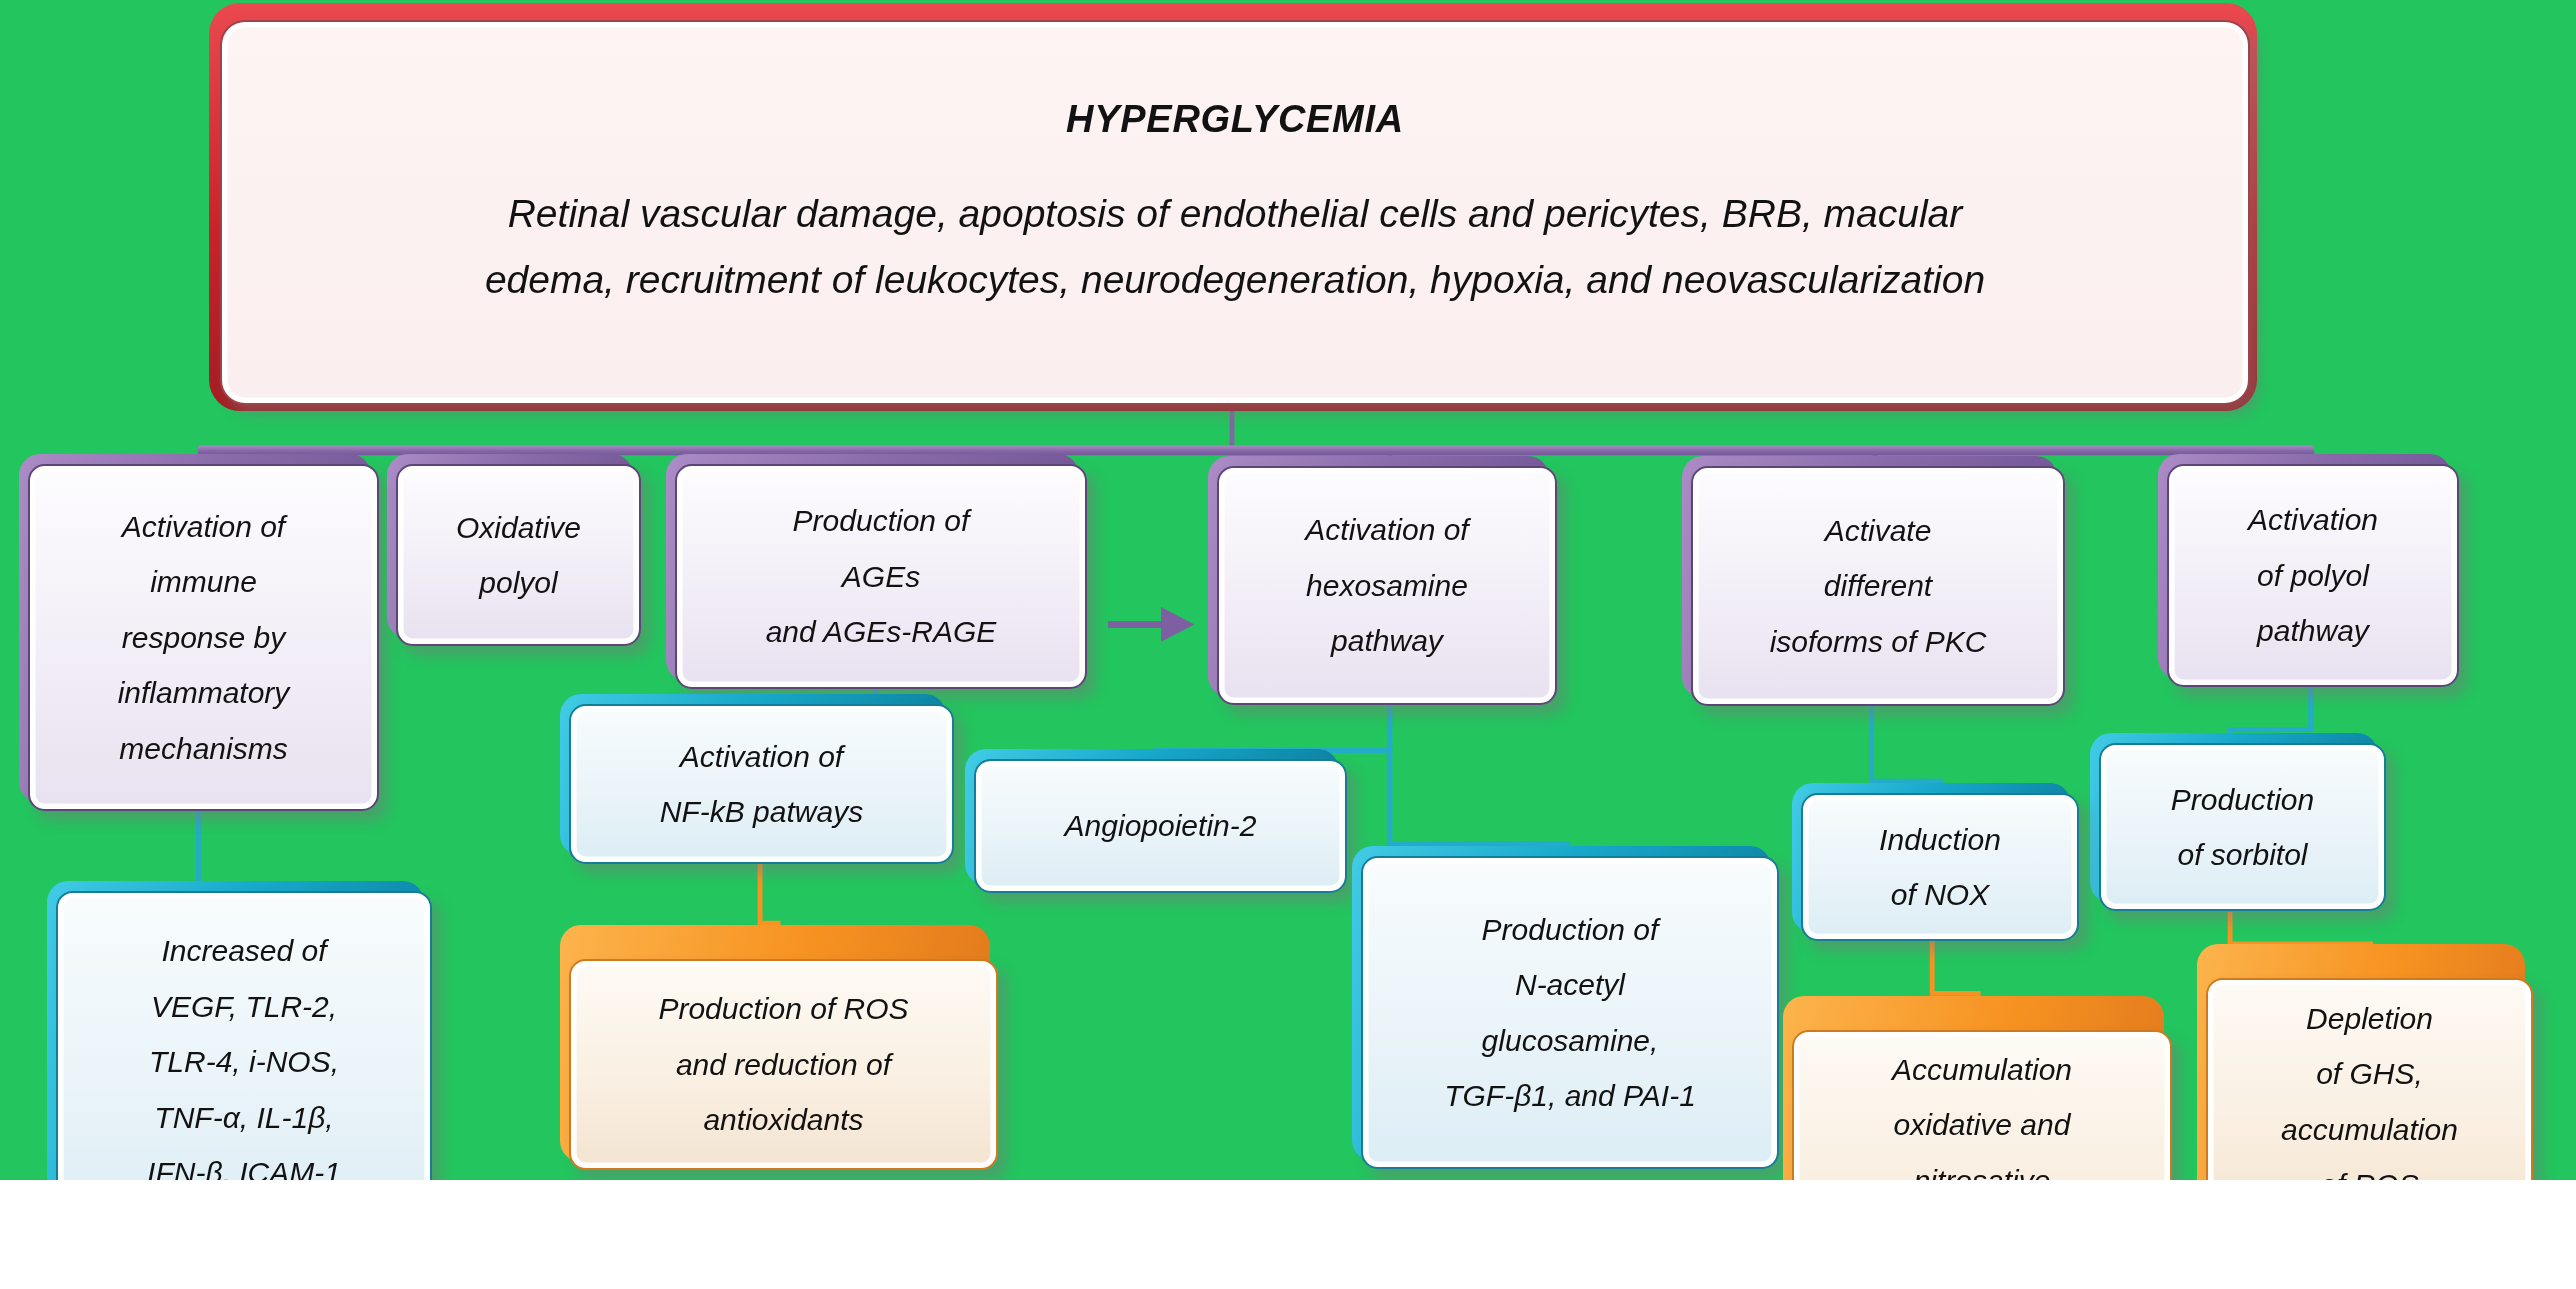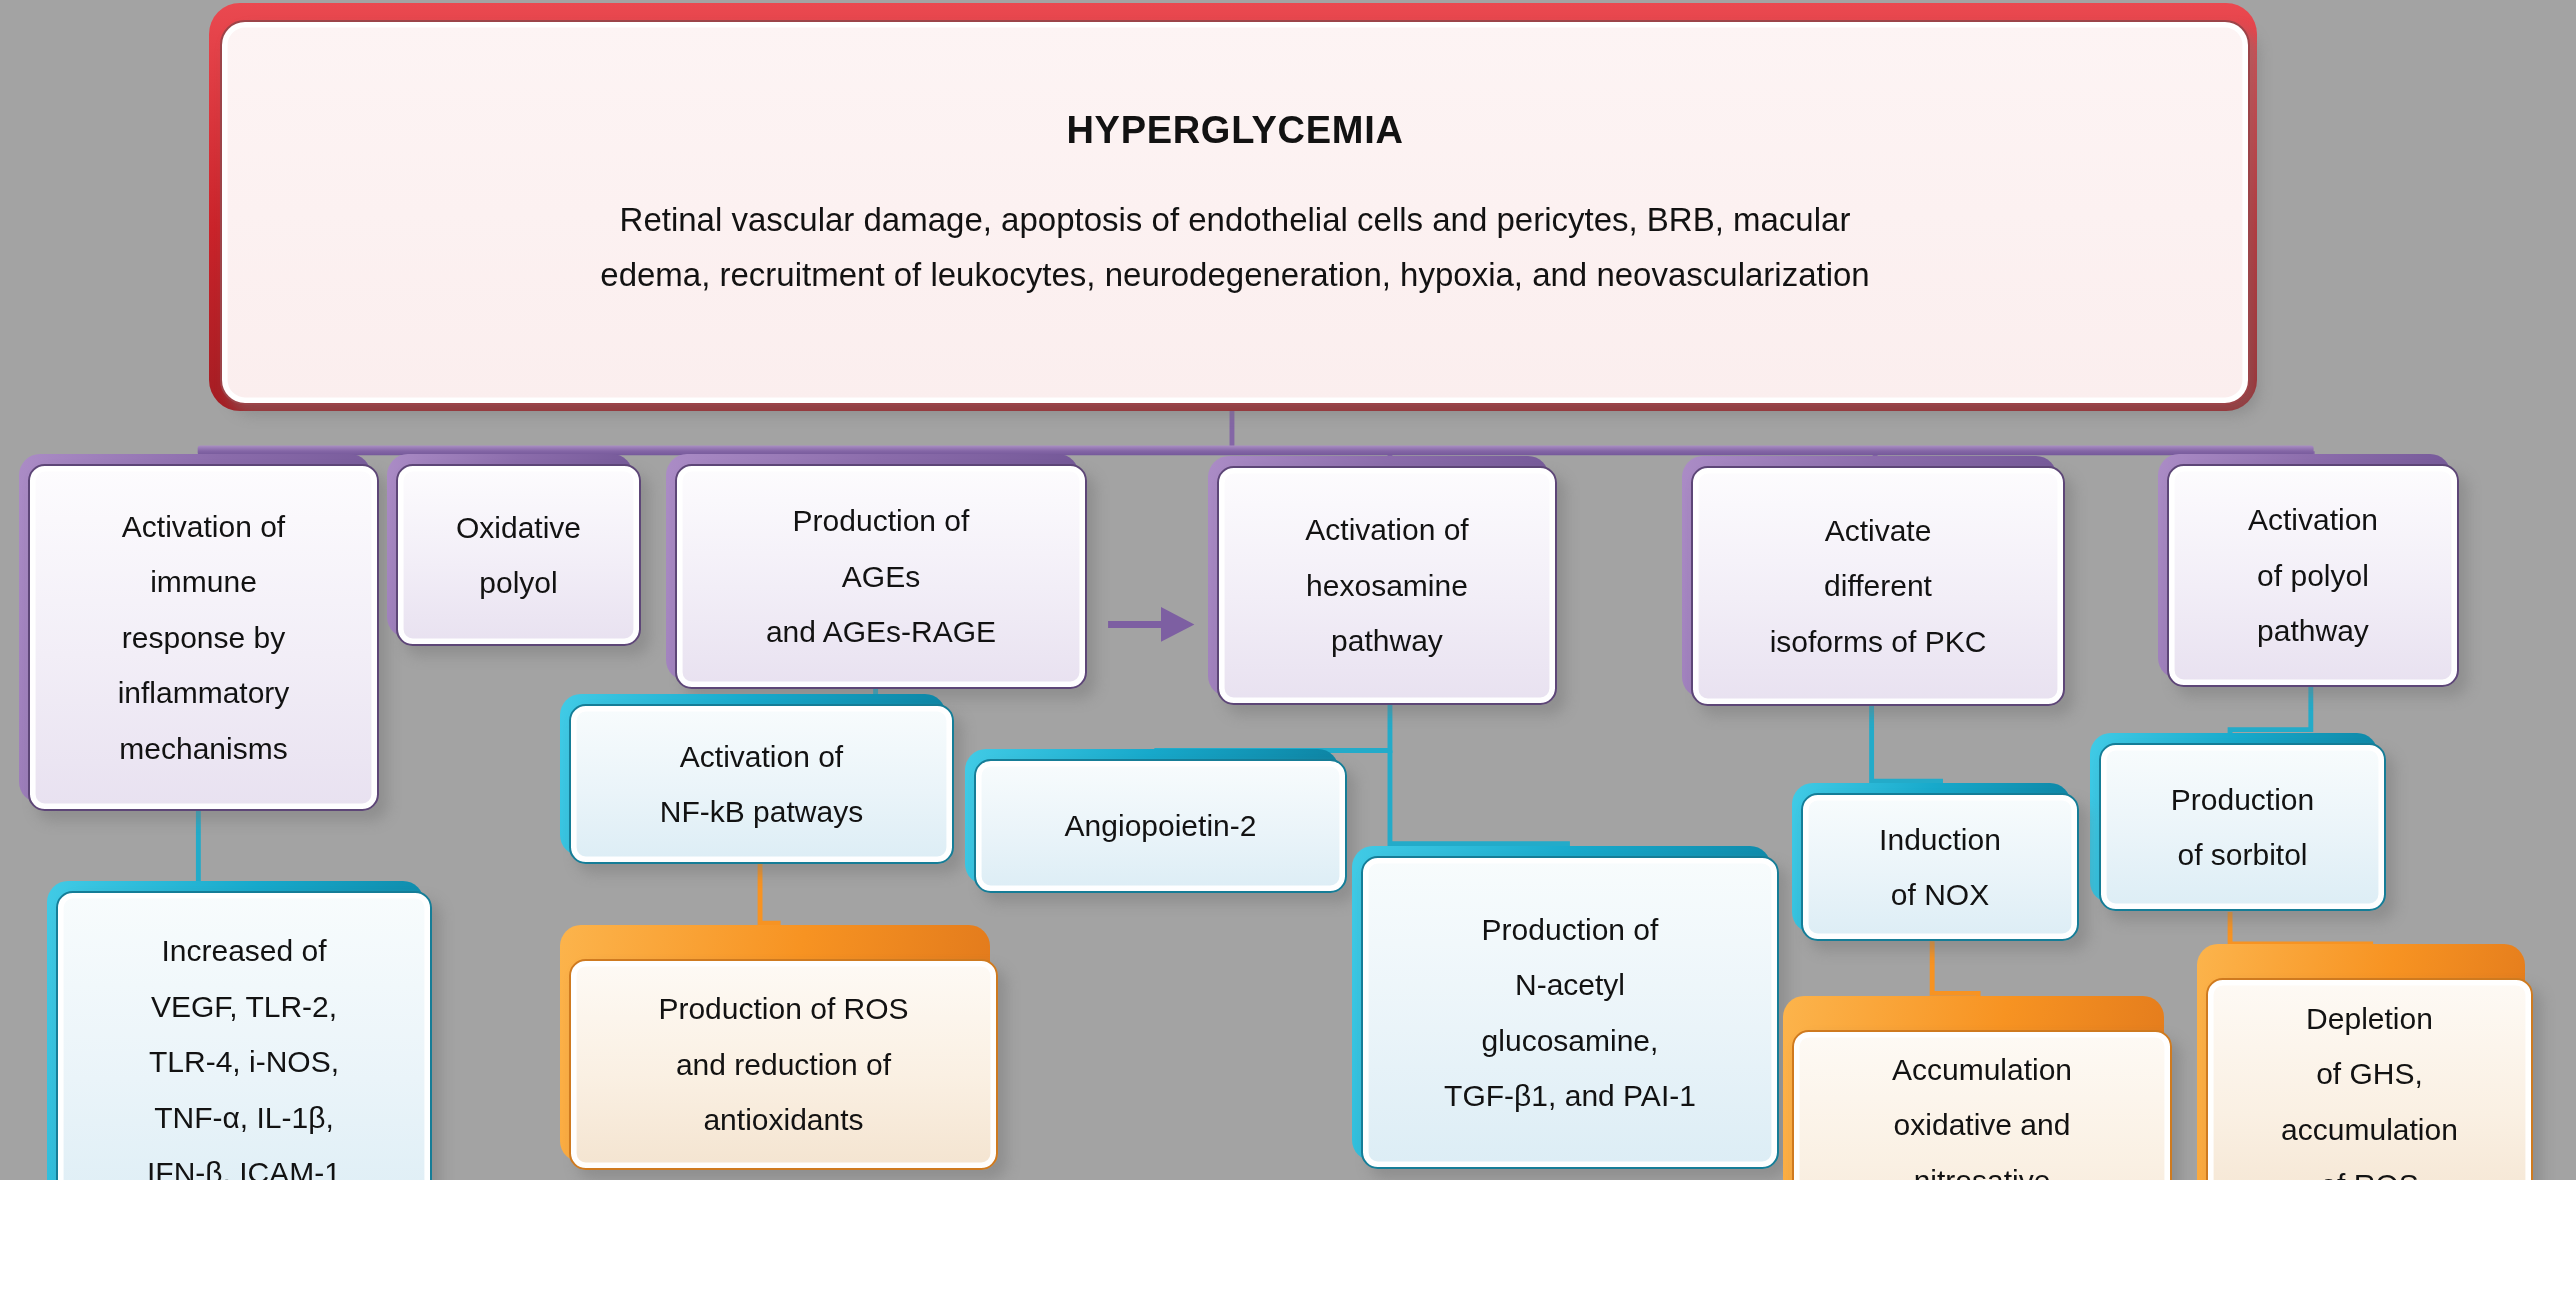--- a/index.html
+++ b/index.html
@@ -1,22 +1,23 @@
 <!DOCTYPE html>
 <html style="font-size:11px"><head>
 <meta charset="utf-8">
 <style>
   html,body{margin:0;padding:0;background:#ffffff;}
   .stage{
     position:relative;
     width:2576px;height:1180px;
-    background:#a3a3a3;
+    background:#22c55e;
     font-family:"Liberation Sans", sans-serif;
     color:#121212;
     overflow:hidden;
+    font-style:italic;
   }
   svg.wires{position:absolute;left:0;top:0;width:2576px;height:1290px;}
 
   
   .node{position:absolute;}
   .node .back{
     position:absolute;left:-9px;top:-9.7px;right:7.7px;bottom:8.4px;
     border-radius:21px;
   }
   .node .front{
@@ -42,21 +43,21 @@
   .orange .back{background:linear-gradient(105deg,#fcb44c 0%,#f79322 50%,#de751b 100%);}
   .orange .front{border-color:#cf7a1f;background:linear-gradient(180deg,#fefaf5 0%,#faf0e3 55%,#f4e4d0 100%);margin-top:24px;}
 
   
   .red .back{left:-11px;top:-16.7px;right:-7px;bottom:-5.6px;border-radius:31px;
     background:linear-gradient(180deg,#ea4950 0%,#ca232a 55%,#a41d23 100%);}
   .red .front{border-color:#9c4449;border-width:2.1px;border-radius:25px;
     background:linear-gradient(180deg,#fdf4f4 0%,#fbeeee 100%);
     flex-direction:column;gap:40px;padding:21px 84px 35px;}
   .hyper-title{font-size:38px;font-weight:bold;letter-spacing:0.7px;}
-  .hyper-sub{font-size:33px;line-height:1.68;white-space:pre-line;}
+  .hyper-sub{font-size:39px;line-height:1.68;white-space:pre-line;}
 </style>
 </head>
 <body>
 
 <div class="stage">
 
   <svg class="wires" viewBox="0 0 3701 1853">
     <defs>
       <linearGradient id="barGrad" x1="0" y1="0" x2="0" y2="1">
         <stop offset="0" stop-color="#a98dc3"></stop>

